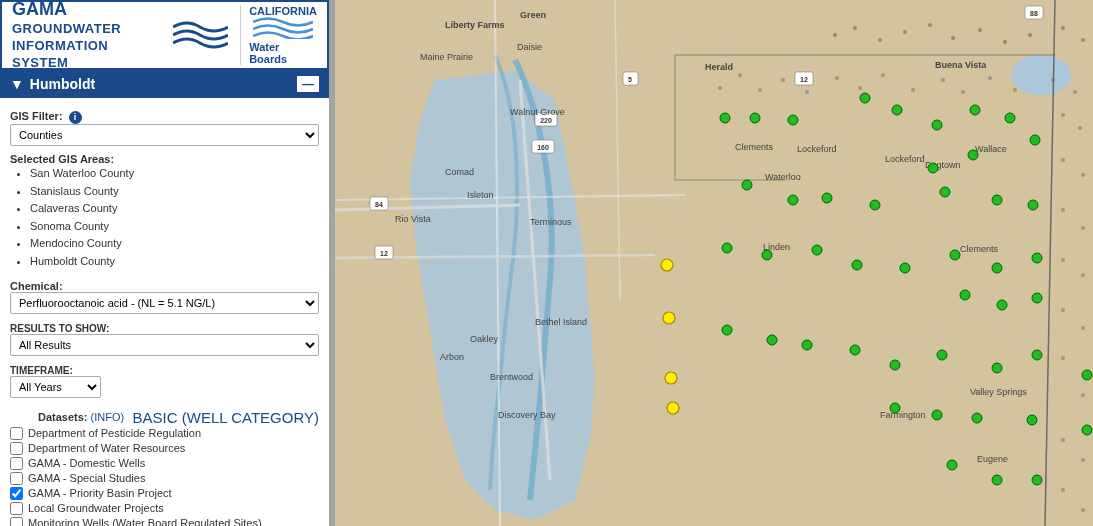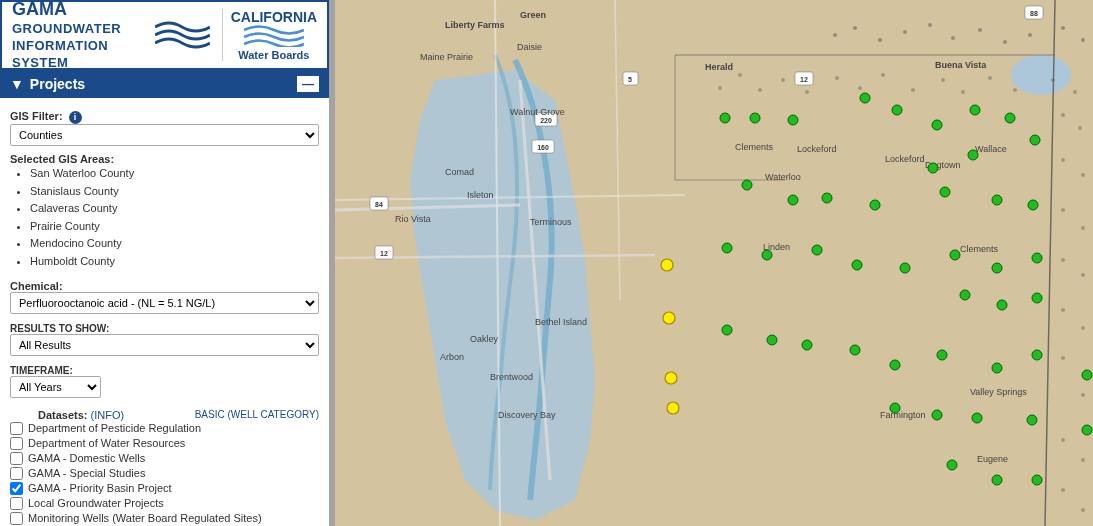--- a/index.html
+++ b/index.html
@@ -150,21 +150,21 @@
     }
     .datasets-info-link {
       color: #1a4a8a;
       text-decoration: none;
       cursor: pointer;
     }
     .datasets-basic-link {
       color: #1a4a8a;
       text-decoration: none;
       cursor: pointer;
-      font-size: 10px;
+      font-size: 15px;
     }
 
     .checkbox-item {
       display: flex;
       align-items: center;
       gap: 5px;
       font-size: 11px;
       color: #333;
       padding: 1px 0;
     }
@@ -207,57 +207,57 @@
     </div>
 
     <div style="margin-left:4px;">
       <svg width="55" height="30" viewBox="0 0 55 30">
         <path d="M0,8 Q14,0 27,8 Q41,16 55,8" stroke="#1a4a8a" stroke-width="3" fill="none"></path>
         <path d="M0,16 Q14,8 27,16 Q41,24 55,16" stroke="#1a4a8a" stroke-width="3" fill="none"></path>
         <path d="M0,24 Q14,16 27,24 Q41,32 55,24" stroke="#1a4a8a" stroke-width="3" fill="none"></path>
       </svg>
     </div>
     <div class="wb-logo">
-      <span style="font-size:14px;color:#1a4a8a;font-weight:bold;text-align:right;">CALIFORNIA</span>
+      <span style="font-size:11px;color:#1a4a8a;font-weight:bold;text-align:right;">CALIFORNIA</span>
       <div>
         <svg width="60" height="22" viewBox="0 0 60 22">
           <path d="M0,5 Q15,-2 30,5 Q45,12 60,5" stroke="#4a90d9" stroke-width="2.5" fill="none"></path>
           <path d="M0,12 Q15,5 30,12 Q45,19 60,12" stroke="#4a90d9" stroke-width="2.5" fill="none"></path>
           <path d="M0,19 Q15,12 30,19 Q45,26 60,19" stroke="#4a90d9" stroke-width="2.5" fill="none"></path>
         </svg>
       </div>
       <span style="font-size:11px;color:#1a4a8a;font-weight:bold;">Water Boards</span>
     </div>
   </div>
 
   <div class="filters-header">
     <div style="display:flex;align-items:center;">
       <span class="funnel-icon">▼</span>
-      <span>Projects</span>
+      <span>Humboldt</span>
     </div>
     <button class="minimize-btn">—</button>
   </div>
 
   <div class="filter-content">
 
     <div>
       <div class="filter-label">
         <span>GIS Filter:</span>
         <span class="info-icon">i</span>
       </div>
       <select><option>Counties</option><option>Watersheds</option><option>Groundwater Basins</option></select>
     </div>
 
     <div>
       <div class="gis-areas-label">Selected GIS Areas:</div>
       <ul class="gis-areas-list">
         <li>San Waterloo County</li>
         <li>Stanislaus County</li>
         <li>Calaveras County</li>
-        <li>Prairie County</li>
+        <li>Sonoma County</li>
         <li>Mendocino County</li>
         <li>Humboldt County</li>
       </ul>
     </div>
 
     <div>
       <div class="filter-label">Chemical:</div>
       <select><option>Perfluorooctanoic acid - (NL = 5.1 NG/L)</option></select>
     </div>
 

